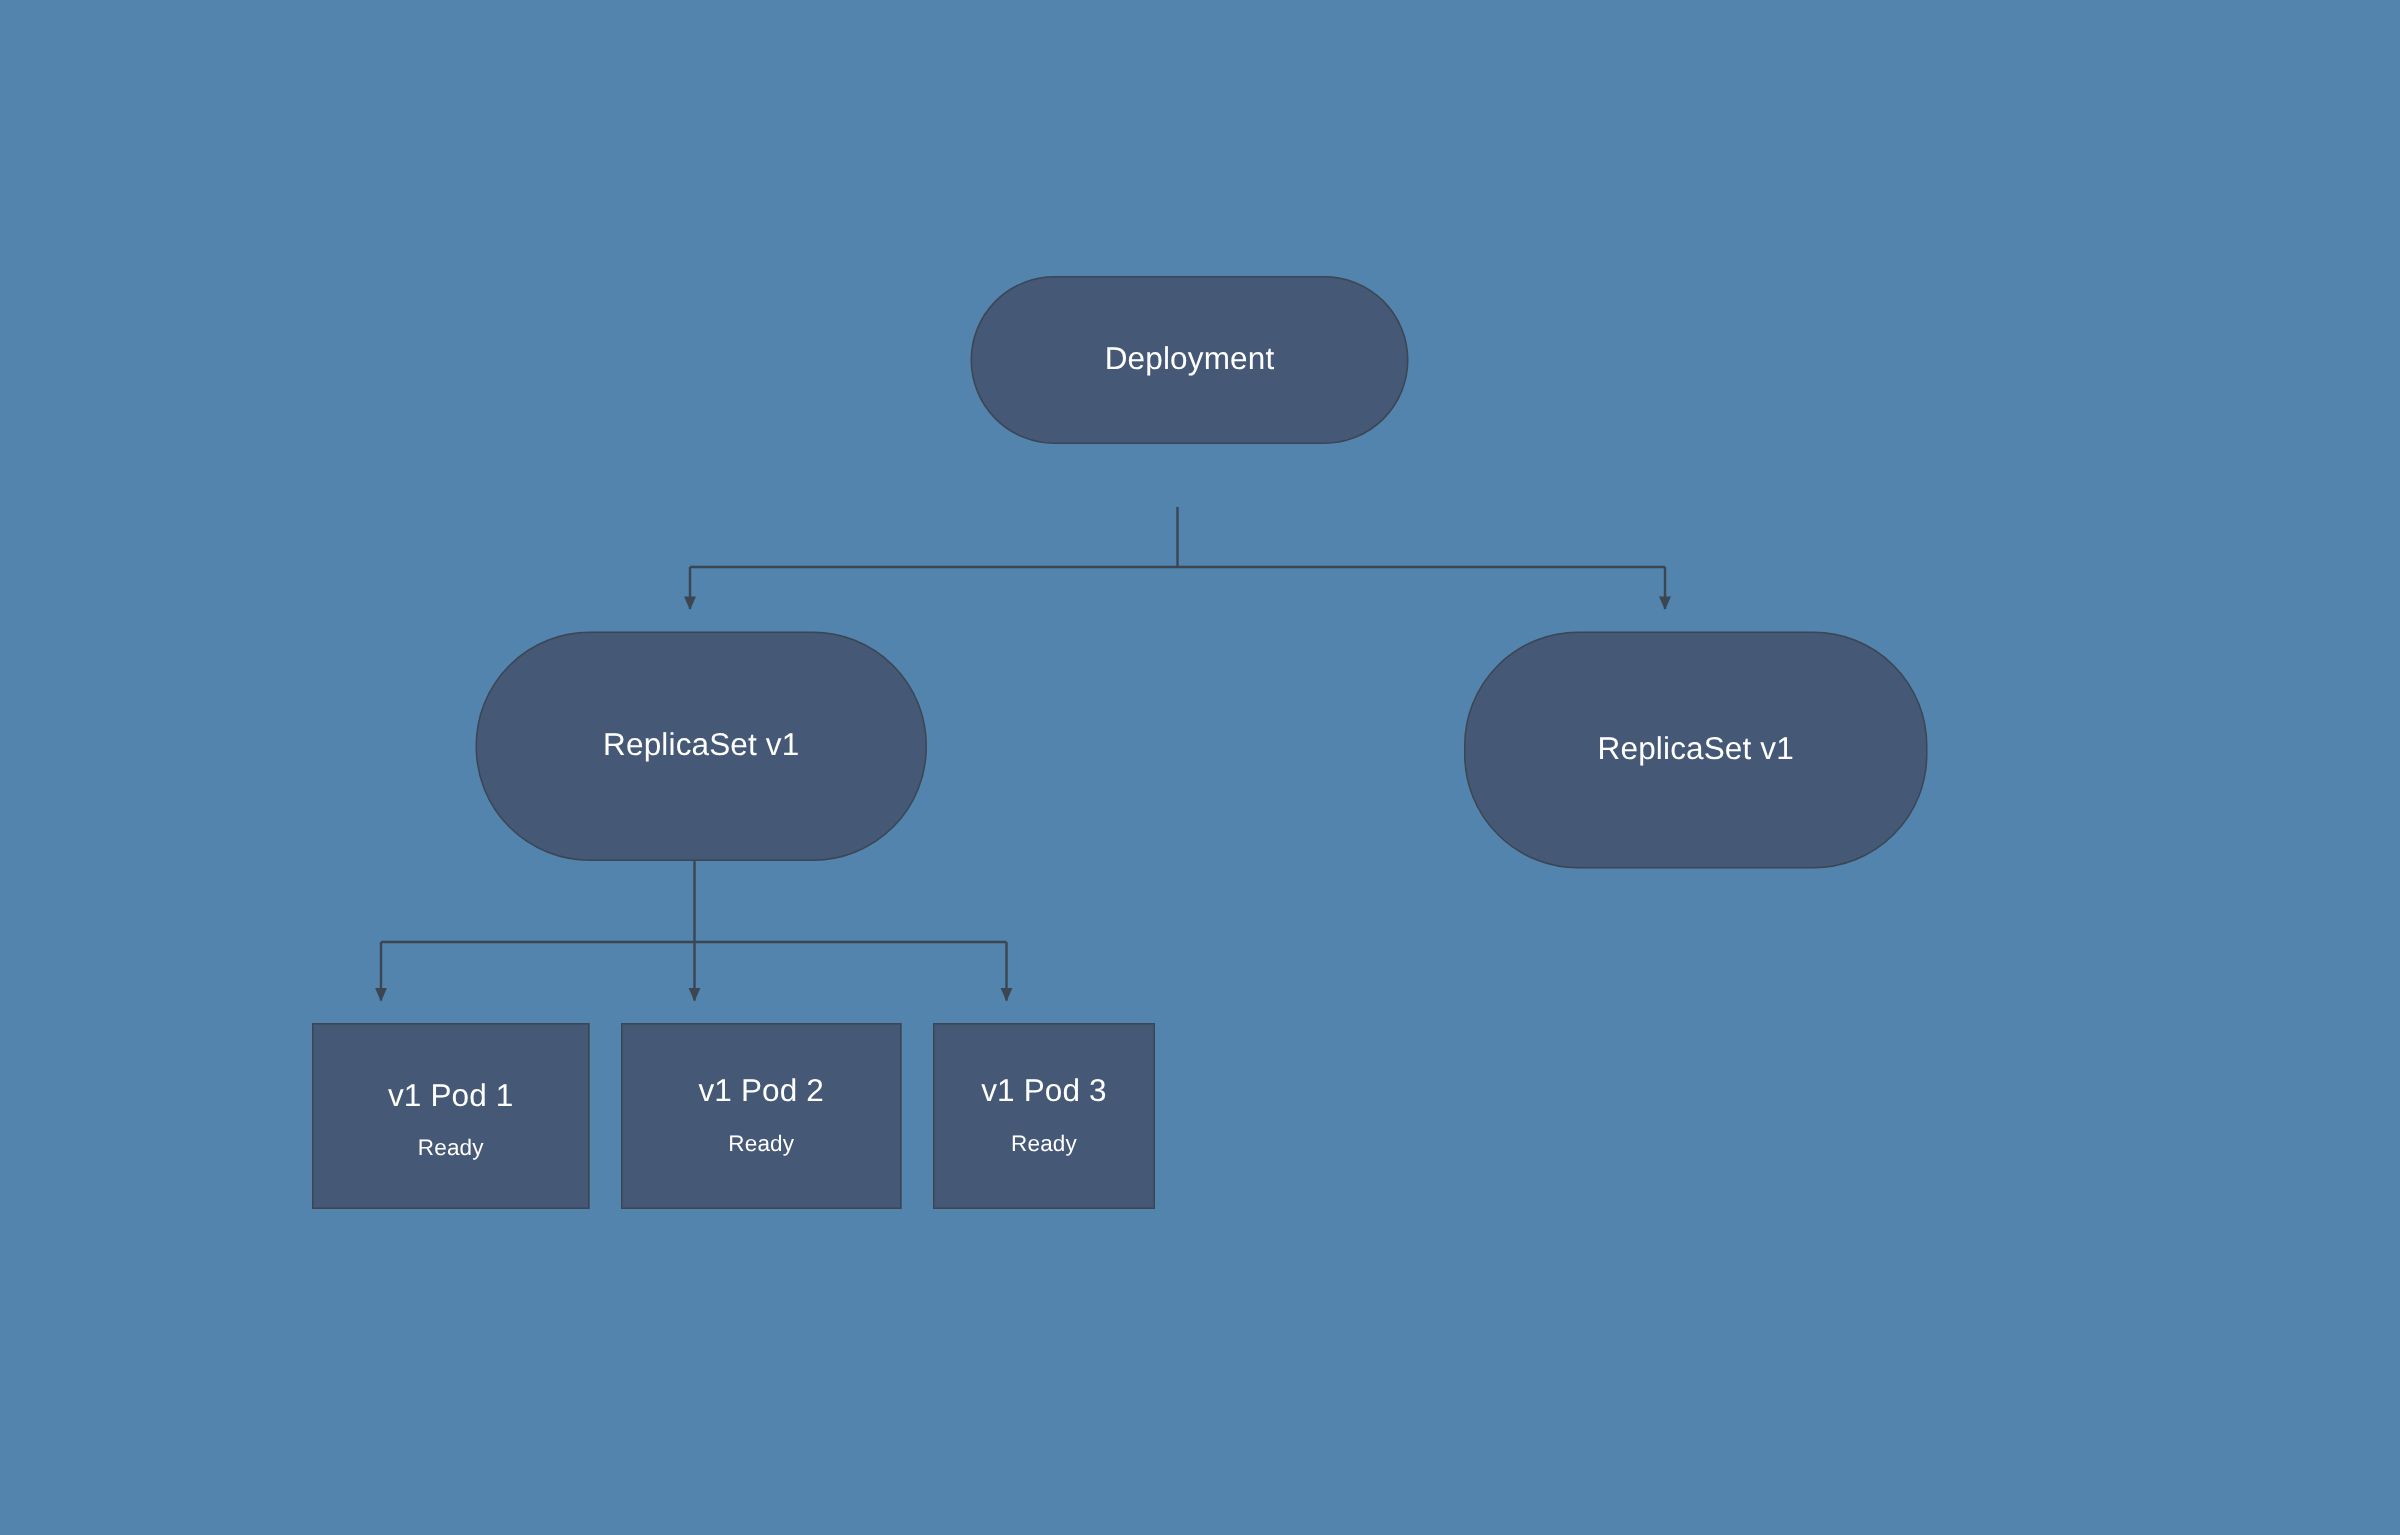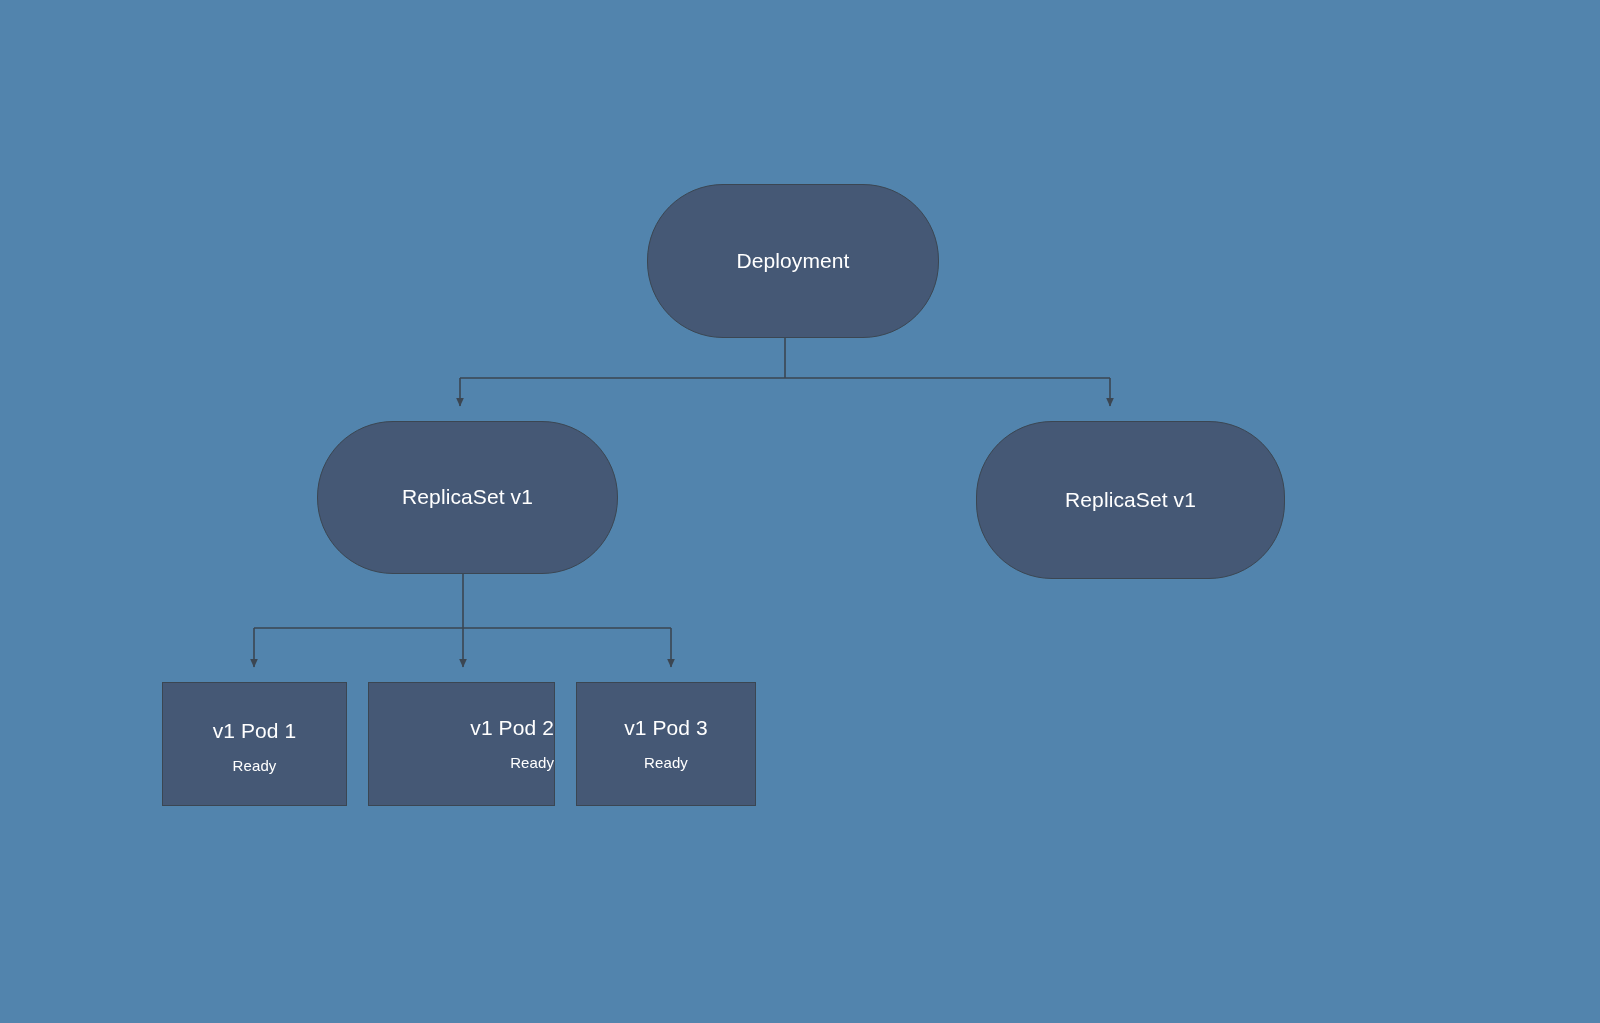--- a/index.html
+++ b/index.html
@@ -39,20 +39,21 @@
     justify-content: center;
     color: #ffffff;
     text-align: center;
     user-select: none;
   }
   .node-rounded {
     border-radius: 76px;
   }
   .node-rect {
     border-radius: 0;
+    margin-left: 46px;
   }
   .node-label {
     font-size: 21px;
     line-height: 1.26;
     letter-spacing: 0.1px;
     color: #ffffff;
     white-space: nowrap;
   }
   .node-sublabel {
     font-size: 15px;
@@ -60,21 +61,21 @@
     letter-spacing: 0.1px;
     color: #ffffff;
     white-space: nowrap;
     margin-top: 13px;
   }
   
   #node-deployment {
     left: 647px;
     top: 184px;
     width: 292px;
-    height: 154px;
+    height: 112px;
   }
   #node-replicaset-left {
     left: 317px;
     top: 421px;
     width: 301px;
     height: 153px;
   }
   #node-replicaset-right {
     left: 976px;
     top: 421px;
@@ -85,26 +86,25 @@
     left: 162px;
     top: 682px;
     width: 185px;
     height: 124px;
   }
   #node-pod-2 {
     left: 368px;
     top: 682px;
     width: 187px;
     height: 124px;
-    align-items: flex-end;
   }
   #node-pod-3 {
     left: 576px;
     top: 682px;
-    width: 180px;
+    width: 148px;
     height: 124px;
   }
   #node-pod-1 .node-label { position: relative; top: 3px; }
   #node-pod-1 .node-sublabel { position: relative; top: 3px; }
 </style>
 </head>
 <body>
 
 <div id="canvas">
 

